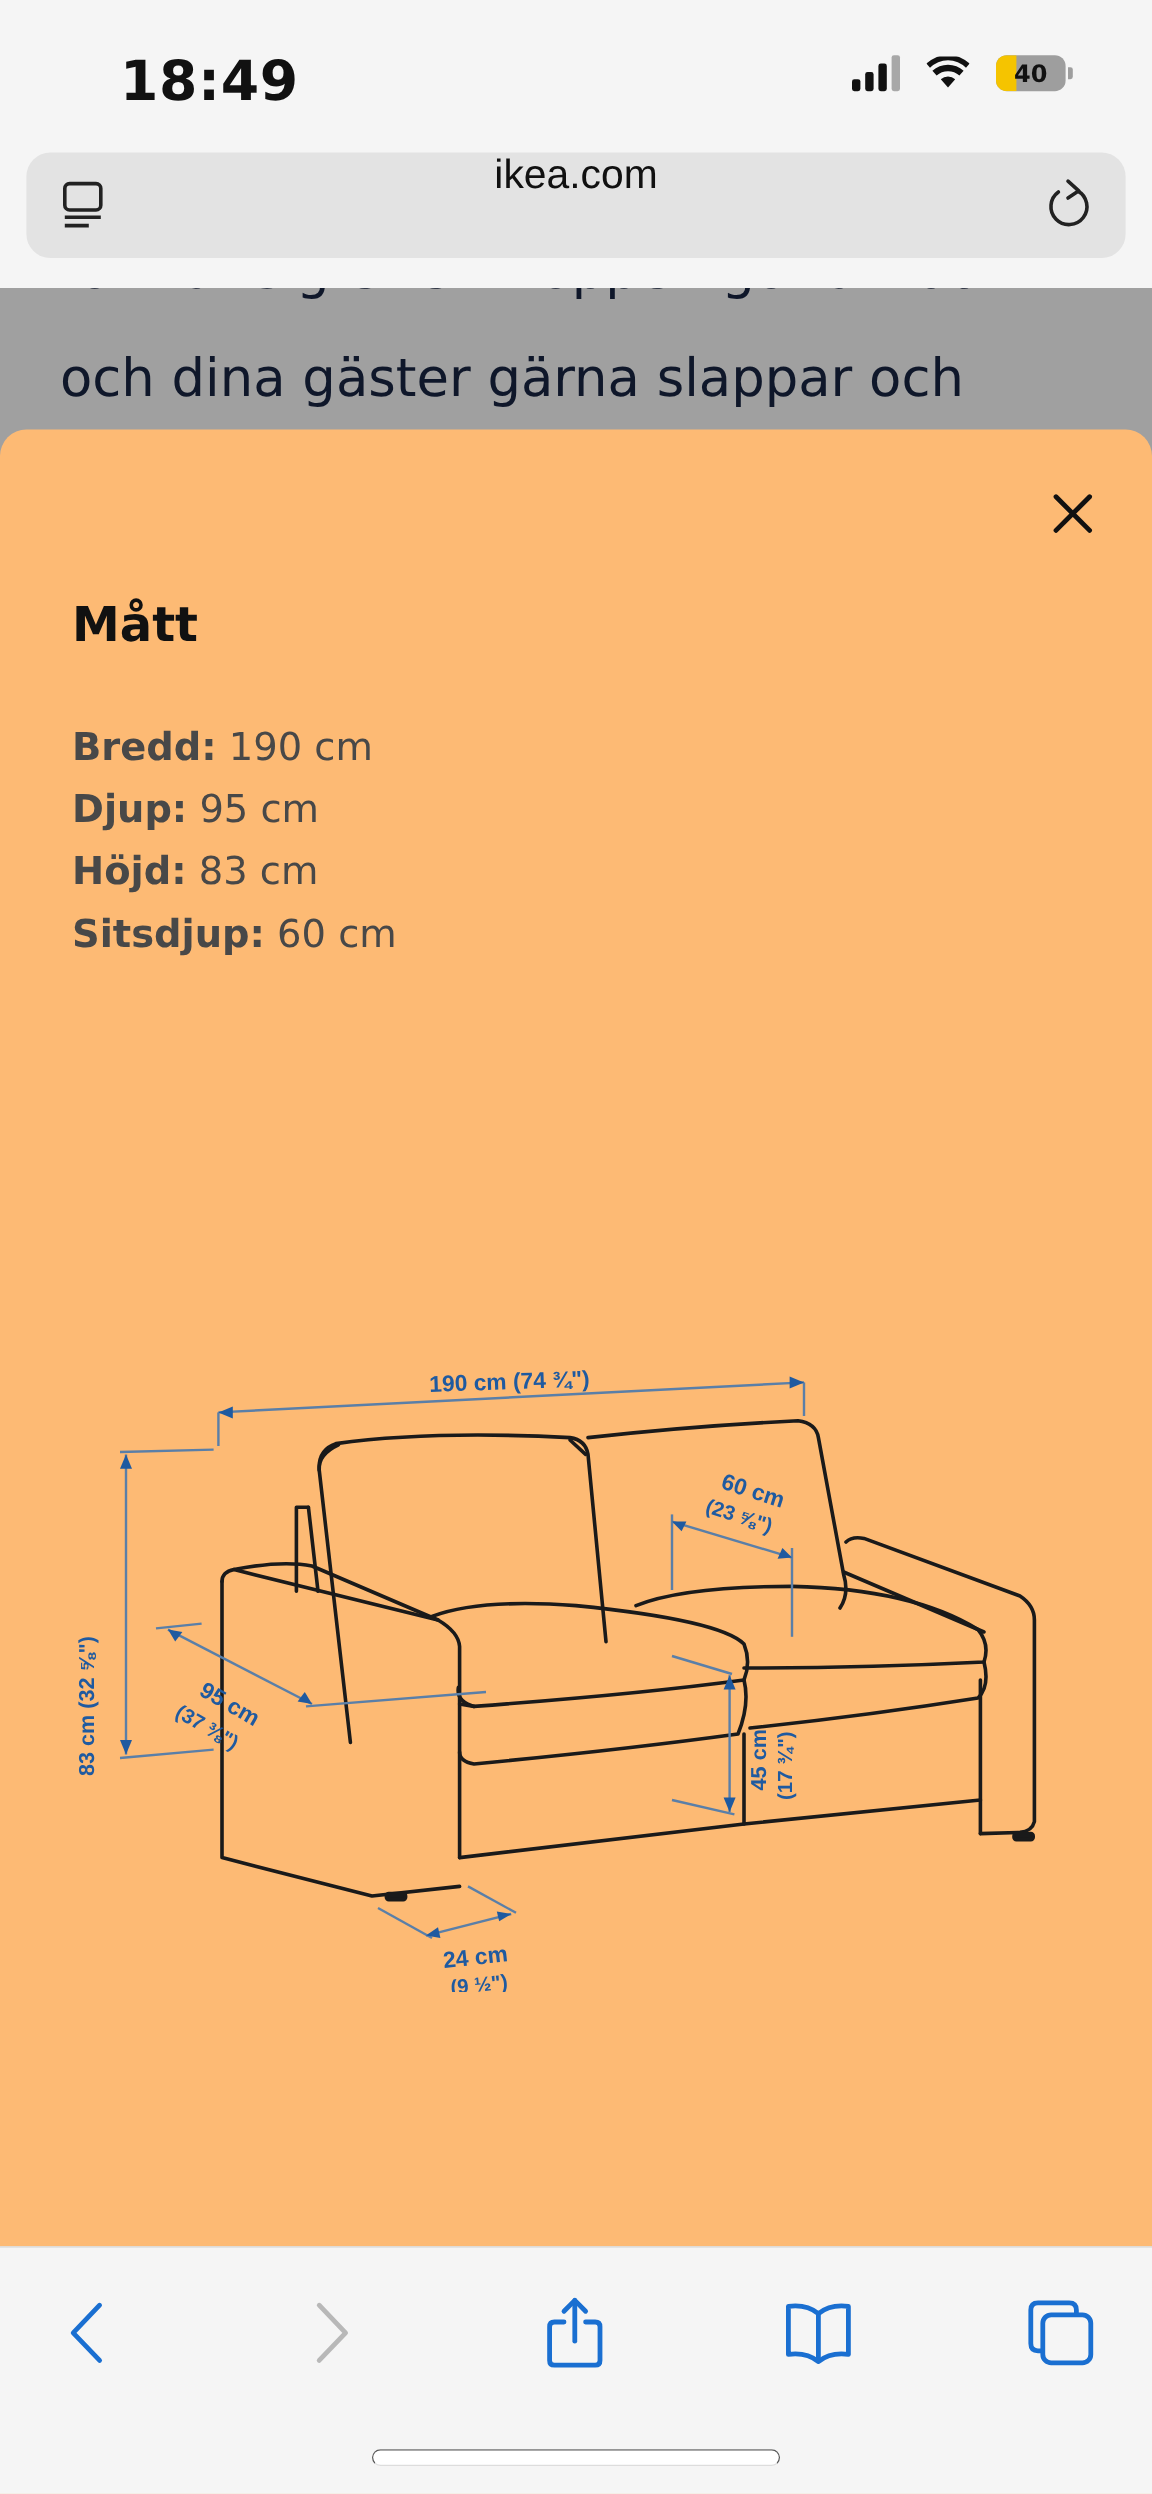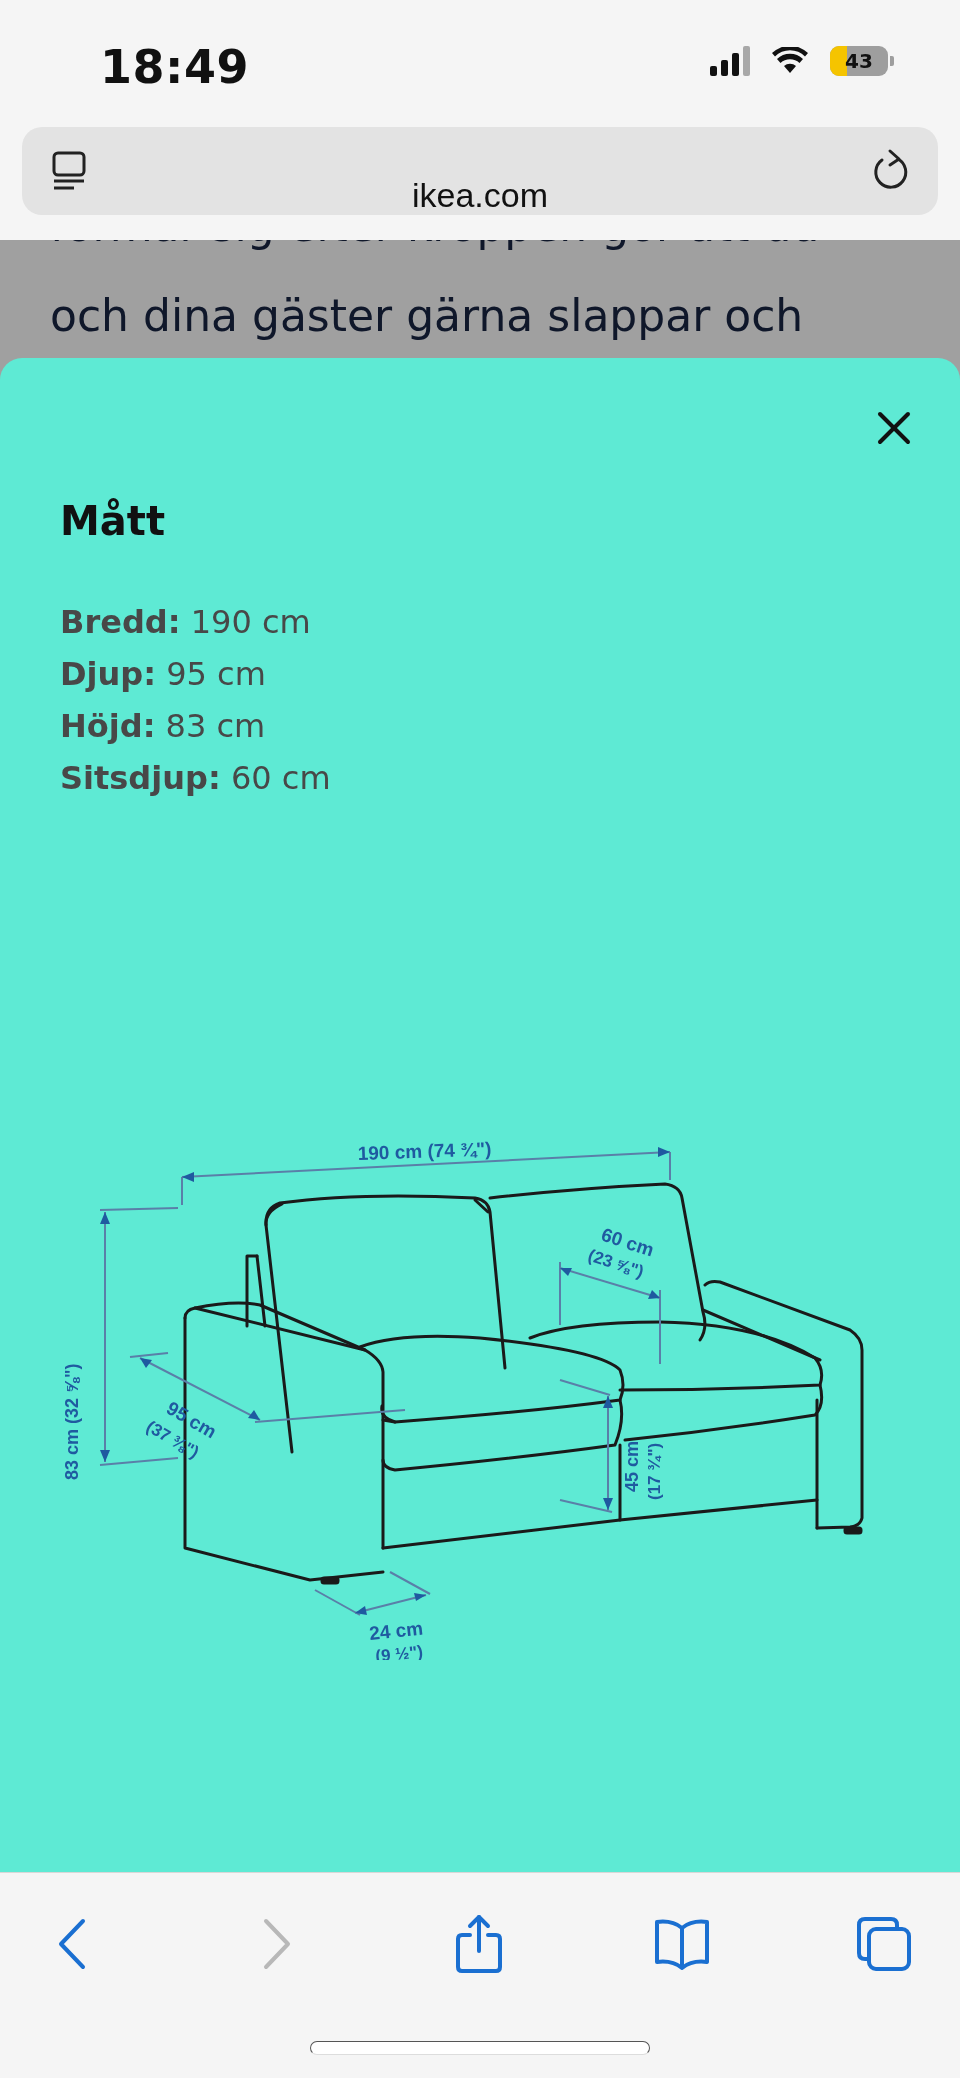--- a/index.html
+++ b/index.html
@@ -12,31 +12,31 @@
   .status-right { position: absolute; right: 66px; top: 46px; display: flex; align-items: center; gap: 22px; }
   .signal { display: flex; align-items: flex-end; gap: 4px; height: 30px; }
   .signal span { width: 7px; background: #111; border-radius: 2px; display: block; }
   .signal span.dim { background: #a8a8a8; }
   .battery { position: relative; width: 58px; height: 30px; border-radius: 9px; background: #9e9e9e; overflow: hidden; display: flex; align-items: center; justify-content: center; }
   .battery .fill { position: absolute; left: 0; top: 0; bottom: 0; width: 30%; background: #f5c400; }
   .battery .level { position: relative; font-size: 20px; font-weight: 700; color: #111; }
   .battery-nub { width: 4px; height: 10px; background: #9e9e9e; border-radius: 0 2px 2px 0; margin-left: -18px; }
 
   
-  .address-bar { position: absolute; left: 22px; top: 127px; width: 916px; height: 88px; background: #e3e3e3; border-radius: 20px; display: flex; align-items: flex-end; justify-content: center; }
+  .address-bar { position: absolute; left: 22px; top: 127px; width: 916px; height: 88px; background: #e3e3e3; border-radius: 20px; display: flex; align-items: flex-start; justify-content: center; }
   .address-bar .page-menu { position: absolute; left: 28px; top: 22px; width: 44px; height: 44px; }
   .address-bar .url { font-size: 34px; color: #111; font-family: "Liberation Sans", sans-serif; }
   .address-bar .reload { position: absolute; right: 26px; top: 20px; width: 44px; height: 48px; }
 
   
   .page-bg { position: absolute; left: 0; top: 240px; width: 960px; height: 1632px; background: #a0a0a0; overflow: hidden; }
   .page-bg p { position: absolute; left: 50px; font-size: 44px; color: #0f172a; font-family: "DejaVu Sans", sans-serif; white-space: nowrap; }
 
   
-  .sheet { position: absolute; left: 0; top: 358px; width: 960px; height: 1514px; background: #5eead4; border-radius: 22px 22px 0 0; }
+  .sheet { position: absolute; left: 0; top: 358px; width: 960px; height: 1514px; background: #fdba74; border-radius: 22px 22px 0 0; }
   .close-btn { position: absolute; right: 44px; top: 48px; width: 44px; height: 44px; display: flex; align-items: center; justify-content: center; cursor: pointer; }
   .sheet-title { position: absolute; left: 60px; top: 140px; font-size: 40px; font-weight: 700; color: #111; }
   .dims { position: absolute; left: 60px; top: 238px; list-style: none; }
   .dims li { font-size: 32px; color: #484848; line-height: 52px; white-space: nowrap; }
   .dims li b { font-weight: 700; color: #484848; }
 
   .diagram { position: absolute; left: 60px; top: 742px; width: 840px; height: 560px; }
 
   
   .toolbar { position: absolute; left: 0; top: 1872px; width: 960px; height: 206px; background: #f5f5f5; border-top: 1px solid #d8d8d8; }
@@ -56,21 +56,21 @@
         <span class="dim" style="height:30px"></span>
     </div>
     <svg width="36" height="28" viewBox="0 0 36 28">
       <path d="M18 26 L12 19 A9 9 0 0 1 24 19 Z" fill="#111"></path>
       <path d="M5 12 A19 19 0 0 1 31 12 L27.5 16 A14 14 0 0 0 8.5 16 Z" fill="#111"></path>
       <path d="M0 6 A26 26 0 0 1 36 6 L33 9.5 A21 21 0 0 0 3 9.5 Z" fill="#111"></path>
     </svg>
     <div style="display:flex;align-items:center;">
       <div class="battery">
         <div class="fill"></div>
-        <span class="level">43</span>
+        <span class="level">40</span>
       </div>
       <div class="battery-nub" style="margin-left:2px;"></div>
     </div>
   </div>
 </div>
 
 <div class="address-bar">
   <svg class="page-menu" viewBox="0 0 44 44">
     <rect x="4" y="4" width="30" height="22" rx="4" fill="none" stroke="#222" stroke-width="3"></rect>
     <line x1="4" y1="32" x2="34" y2="32" stroke="#222" stroke-width="3"></line>

